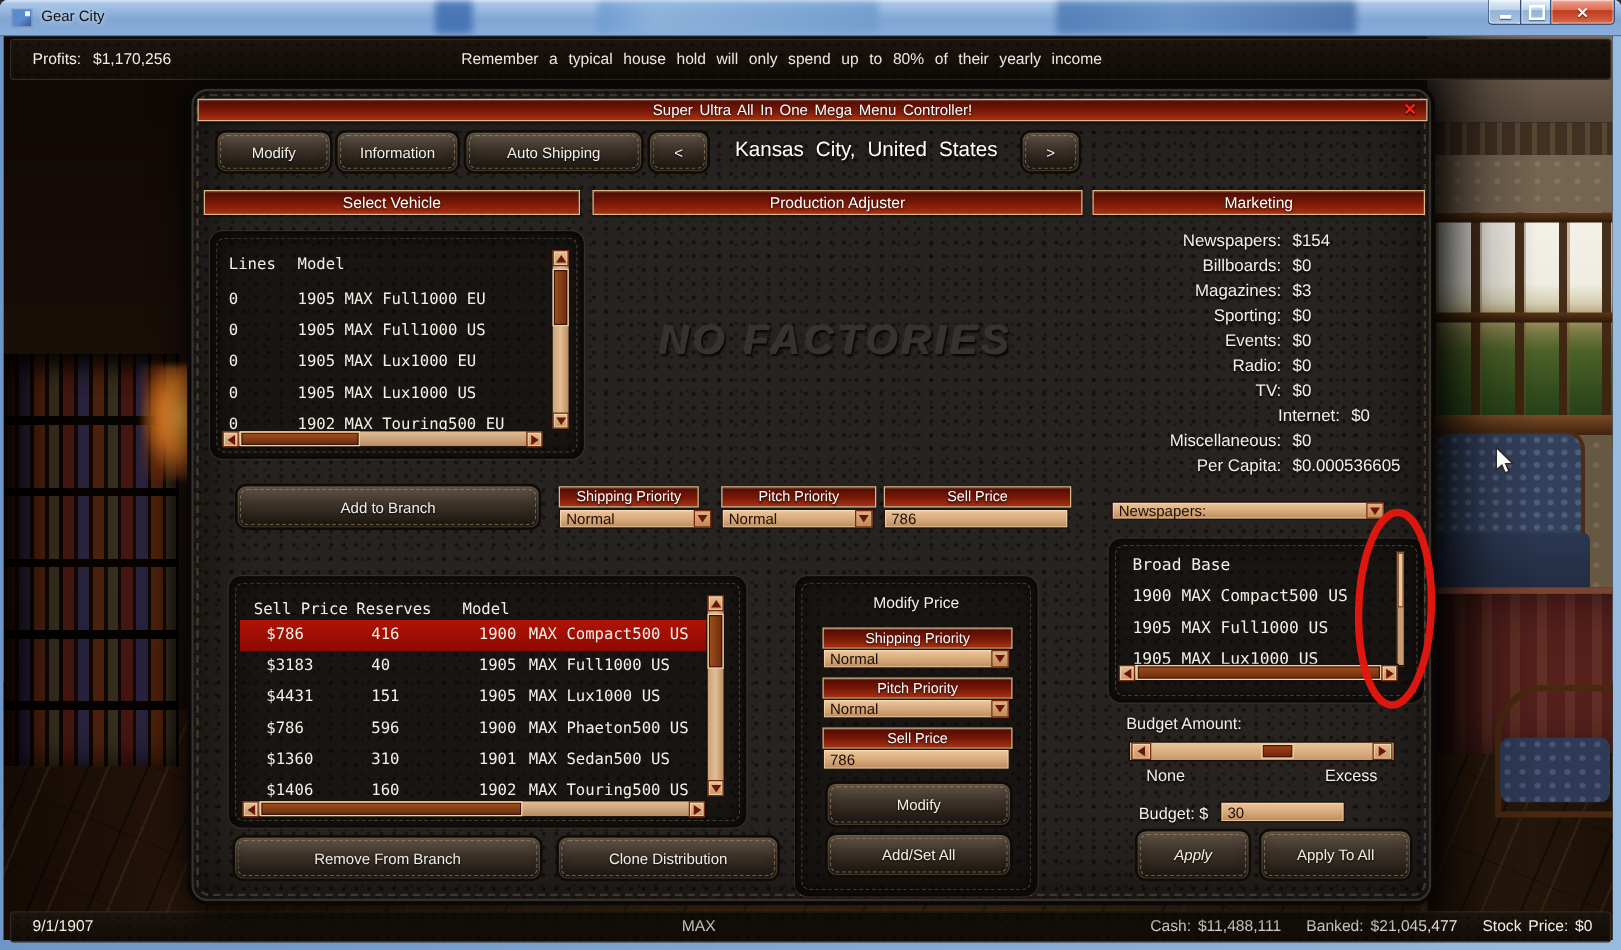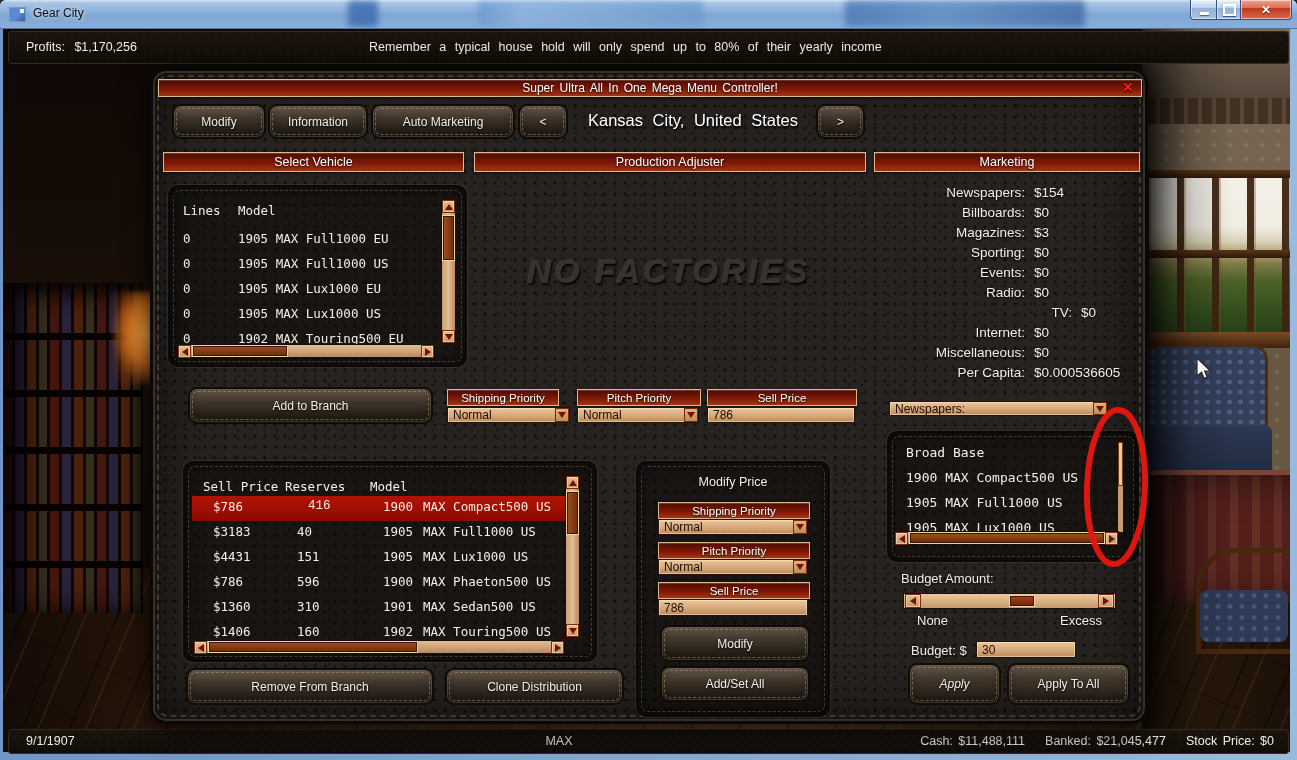--- a/index.html
+++ b/index.html
@@ -201,21 +201,21 @@
       <span>✕</span>
     </div>
 
     <div class="abs lbtn" style="left:19px;top:33px;width:90px;height:31px;">
         <span>Modify</span>
       </div>
     <div class="abs lbtn" style="left:115px;top:33px;width:96px;height:31px;">
         <span>Information</span>
       </div>
     <div class="abs lbtn" style="left:218px;top:33px;width:140px;height:31px;">
-        <span>Auto Marketing</span>
+        <span>Auto Shipping</span>
       </div>
     <div class="abs lbtn" style="left:365px;top:33px;width:46px;height:31px;">
         <span>&lt;</span>
       </div>
     <div class="abs" style="left:420px;top:36px;width:240px;height:26px;display:flex;align-items:center;justify-content:center;color:#fff;font-size:16.5px;word-spacing:5px;text-shadow:1px 2px 2px #000;">Kansas City, United States</div>
     <div class="abs lbtn" style="left:663px;top:33px;width:45px;height:31px;">
         <span>&gt;</span>
       </div>
 
     <div class="abs rbar" style="left:10px;top:81px;width:299px;height:18px;">Select Vehicle</div>
@@ -289,21 +289,21 @@
     </div>
 
     <div class="abs panel" style="left:30px;top:390px;width:410px;height:197px;overflow:hidden;">
       <span class="row-text mono" style="left:18px;top:16px;">Sell Price</span>
       <span class="row-text mono" style="left:100px;top:16px;">Reserves</span>
       <span class="row-text mono" style="left:185px;top:16px;">Model</span>
       <div class="abs" style="left:7px;top:33px;width:376px;height:25px;background:linear-gradient(180deg,#b21306,#8c0a01);"></div>
       <div class="abs" style="left:0;top:34px;width:380px;height:150px;">
         <div class="abs" style="left:0;top:2px;width:380px;height:25px;">
           <span class="row-text mono" style="left:28px;">$786</span>
-            <span class="row-text mono" style="left:123px;font-family:Liberation Mono, monospace;">416</span>
+            <span class="row-text mono" style="left:112px;">416</span>
             <span class="row-text mono" style="left:198px;">1900</span>
             <span class="row-text mono" style="left:238px;">MAX Compact500 US</span>
           </div>
         <div class="abs" style="left:0;top:27px;width:380px;height:25px;">
           <span class="row-text mono" style="left:28px;">$3183</span>
             <span class="row-text mono" style="left:112px;">40</span>
             <span class="row-text mono" style="left:198px;">1905</span>
             <span class="row-text mono" style="left:238px;">MAX Full1000 US</span>
           </div>
         <div class="abs" style="left:0;top:52px;width:380px;height:25px;">
@@ -400,25 +400,25 @@
           <span class="mv">$0</span>
         </div>
       <div class="mstat" style="top:194px;">
           <span class="ml">Events:</span>
           <span class="mv">$0</span>
         </div>
       <div class="mstat" style="top:214px;">
           <span class="ml">Radio:</span>
           <span class="mv">$0</span>
         </div>
-      <div class="mstat" style="top:234px;justify-content:center;">
+      <div class="mstat" style="top:234px;">
           <span class="ml">TV:</span>
           <span class="mv">$0</span>
         </div>
-      <div class="mstat" style="top:254px;">
+      <div class="mstat" style="top:254px;justify-content:center;">
           <span class="ml">Internet:</span>
           <span class="mv">$0</span>
         </div>
       <div class="mstat" style="top:274px;">
           <span class="ml">Miscellaneous:</span>
           <span class="mv">$0</span>
         </div>
       <div class="mstat" style="top:294px;">
           <span class="ml">Per Capita:</span>
           <span class="mv">$0.000536605</span>

